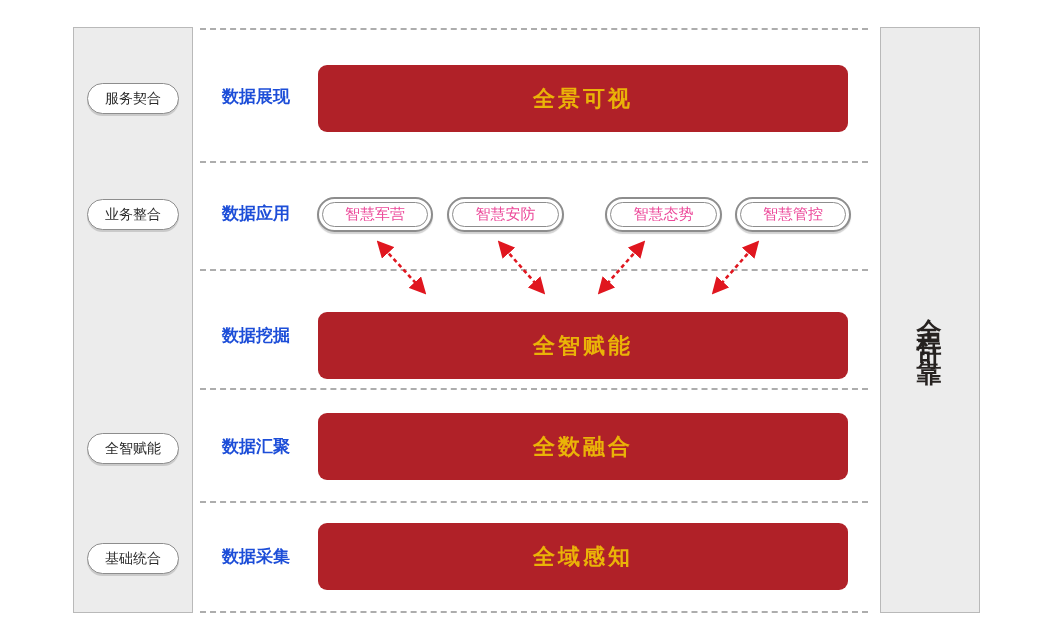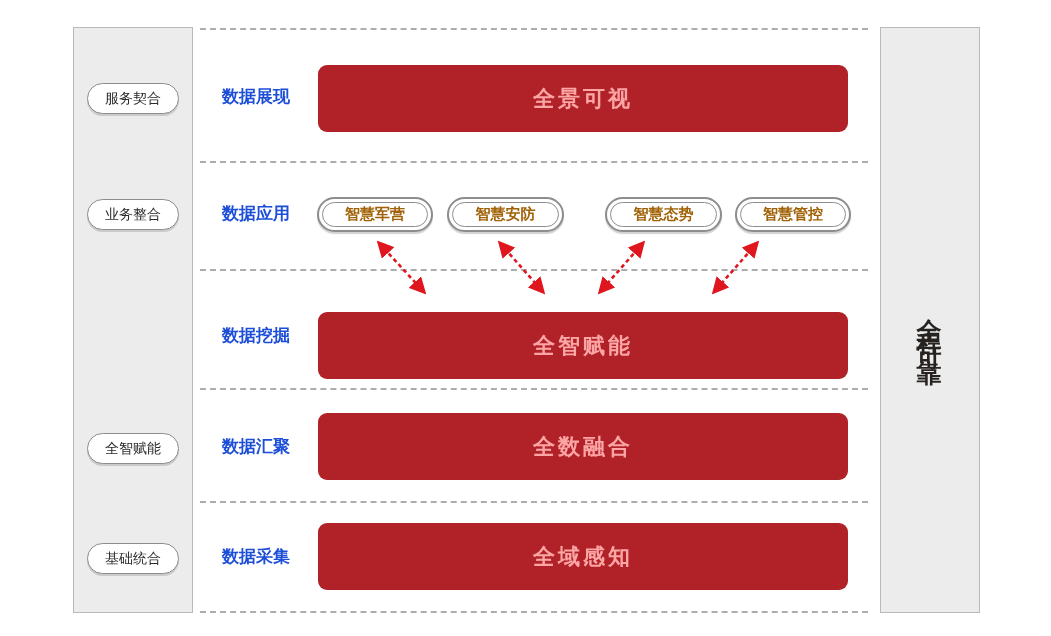--- a/index.html
+++ b/index.html
@@ -54,21 +54,21 @@
     line-height: 20px;
     white-space: nowrap;
   }
   .layer-bar {
     position: absolute;
     left: 318px;
     width: 530px;
     height: 67px;
     background: #b02128;
     border-radius: 9px;
-    color: #fca5a5;
+    color: #eab308;
     font-size: 22px;
     font-weight: bold;
     letter-spacing: 3px;
     display: flex; align-items: center; justify-content: center;
   }
   .app-pill {
     position: absolute;
     top: 197px;
     height: 35px;
     background: #ffffff;
@@ -78,22 +78,22 @@
     box-sizing: border-box;
     box-shadow: 0 2px 1px rgba(0,0,0,0.18);
   }
   .app-pill-inner {
     width: 100%; height: 100%;
     border: 1.5px solid #8d8d8d;
     border-radius: 13px;
     box-sizing: border-box;
     display: flex; align-items: center; justify-content: center;
     font-size: 15px;
-    font-weight: bold;
-    color: #a16207;
+    font-weight: normal;
+    color: #ec4899;
     white-space: nowrap;
   }
   .vertical-label {
     writing-mode: vertical-rl;
     text-orientation: upright;
     font-size: 25px;
     font-weight: bold;
     color: #262220;
     letter-spacing: 14px;
     margin-bottom: -14px;

